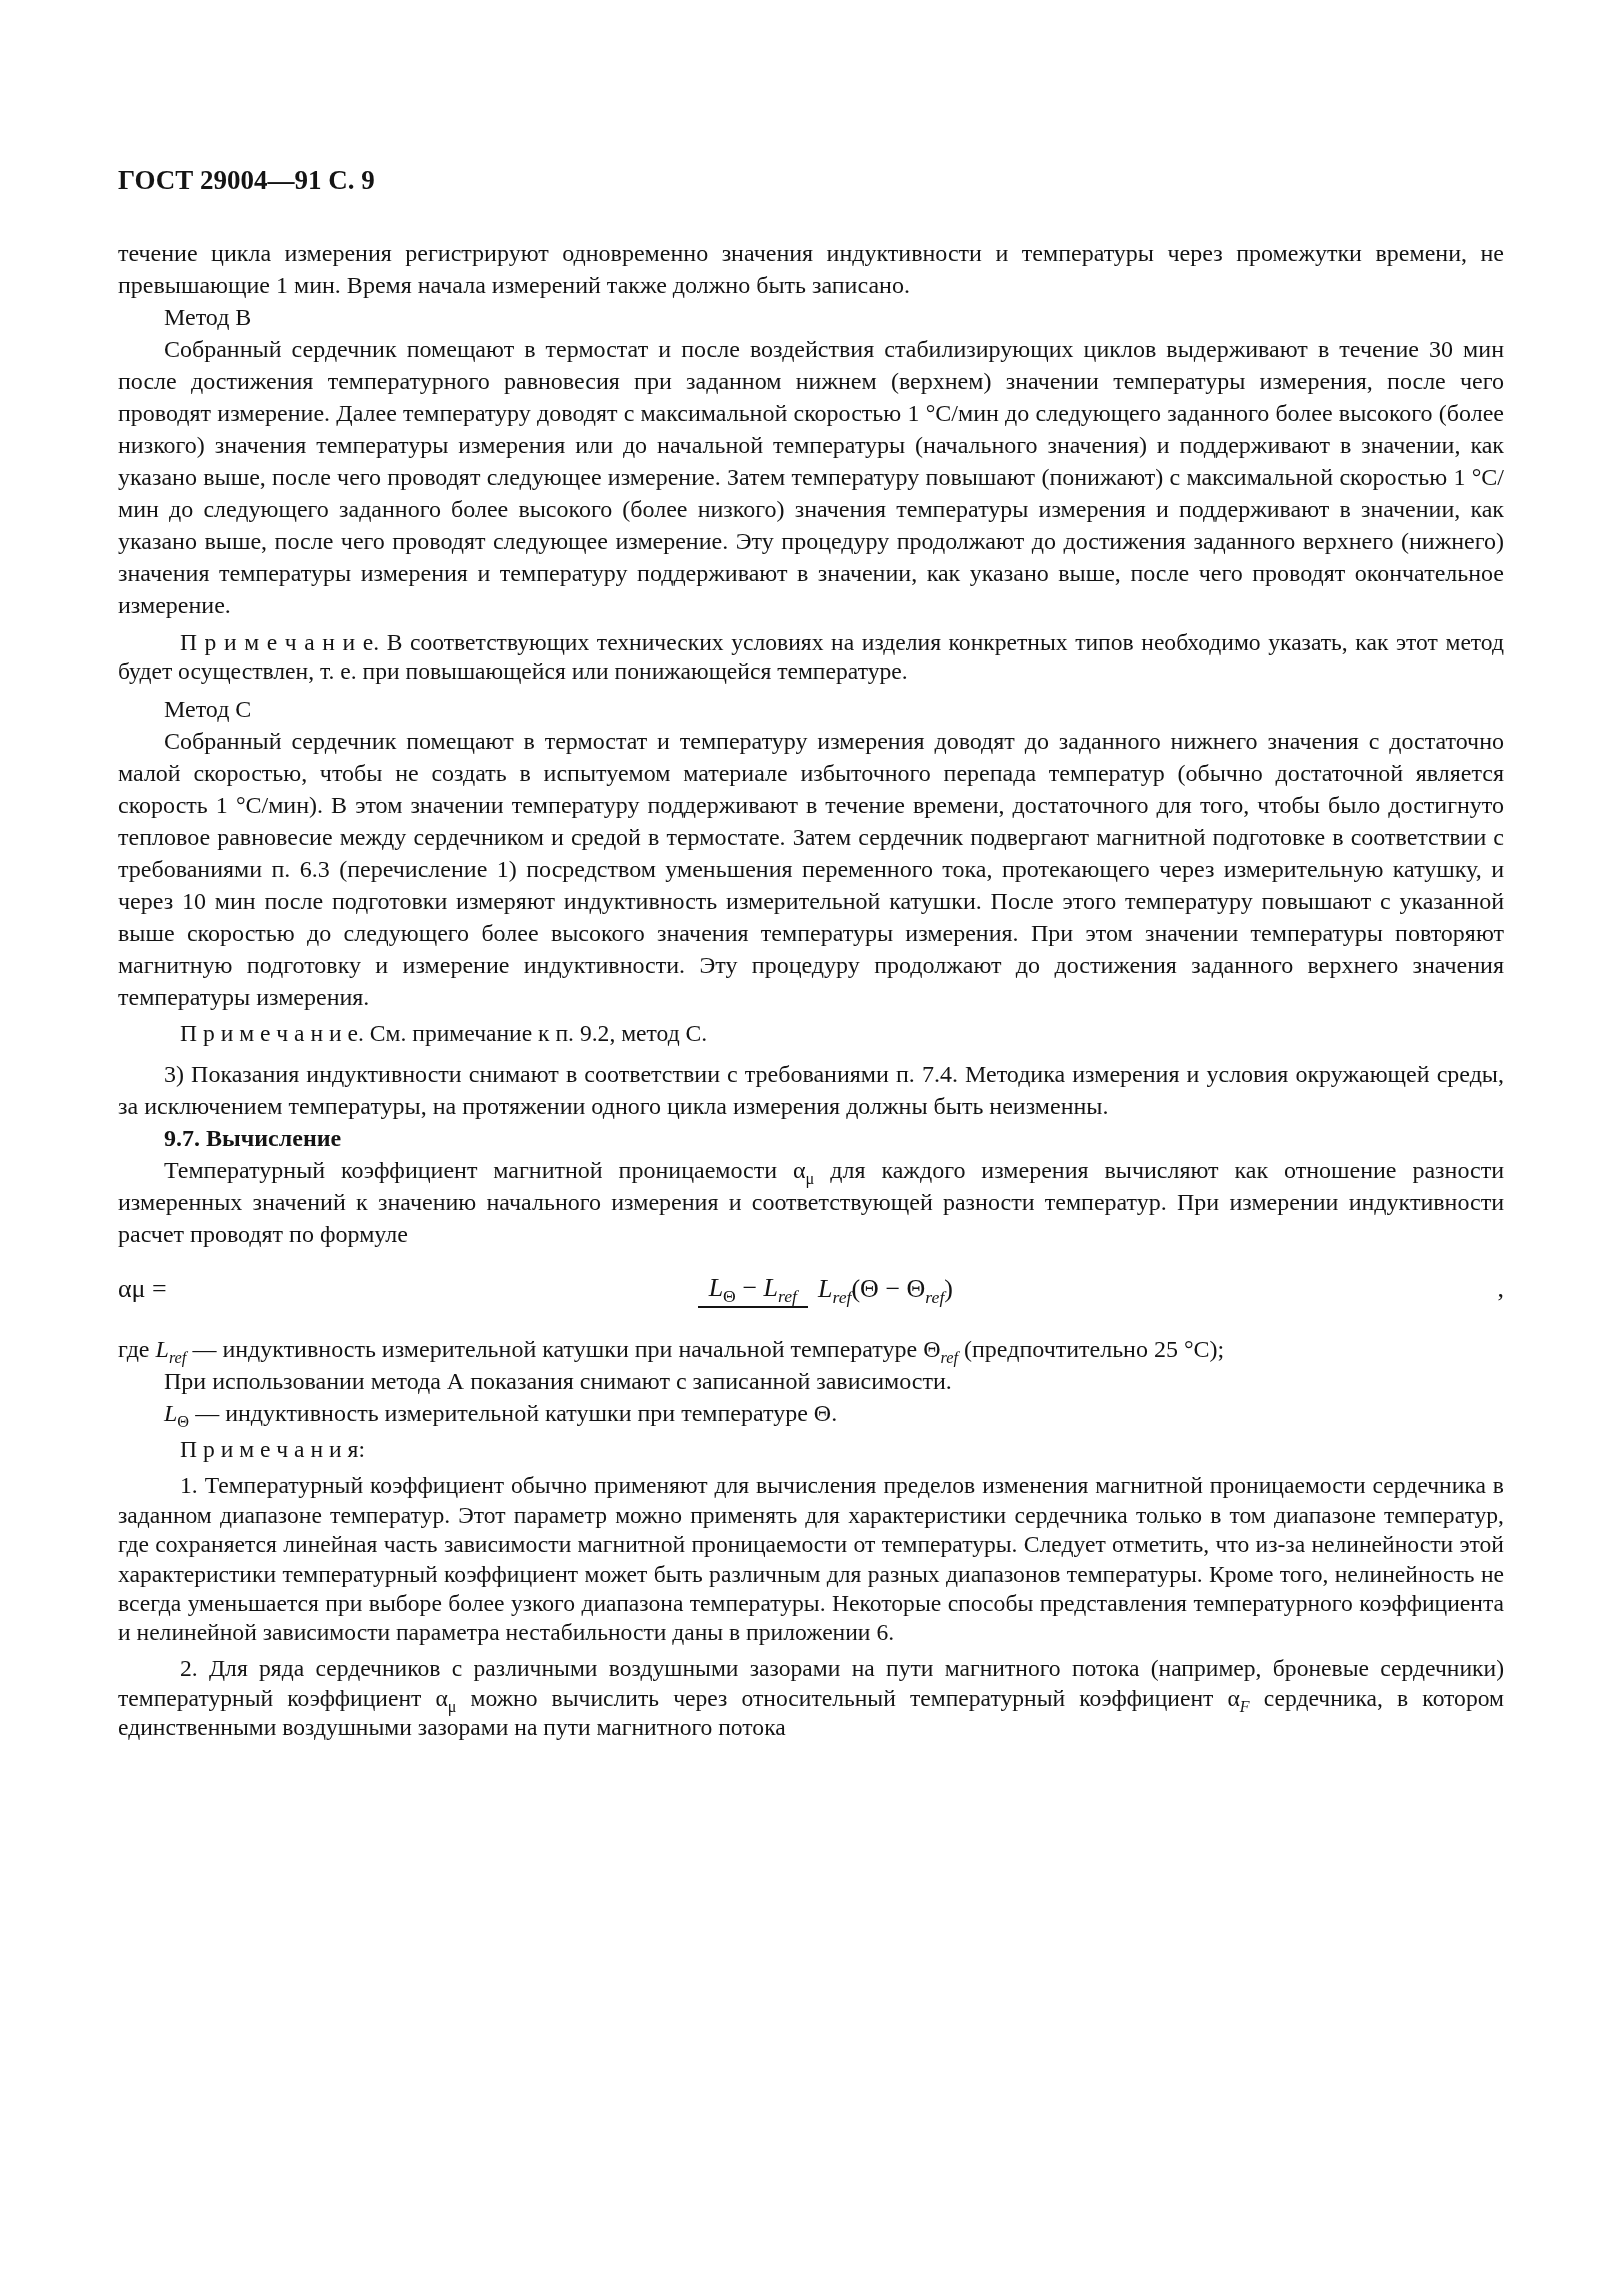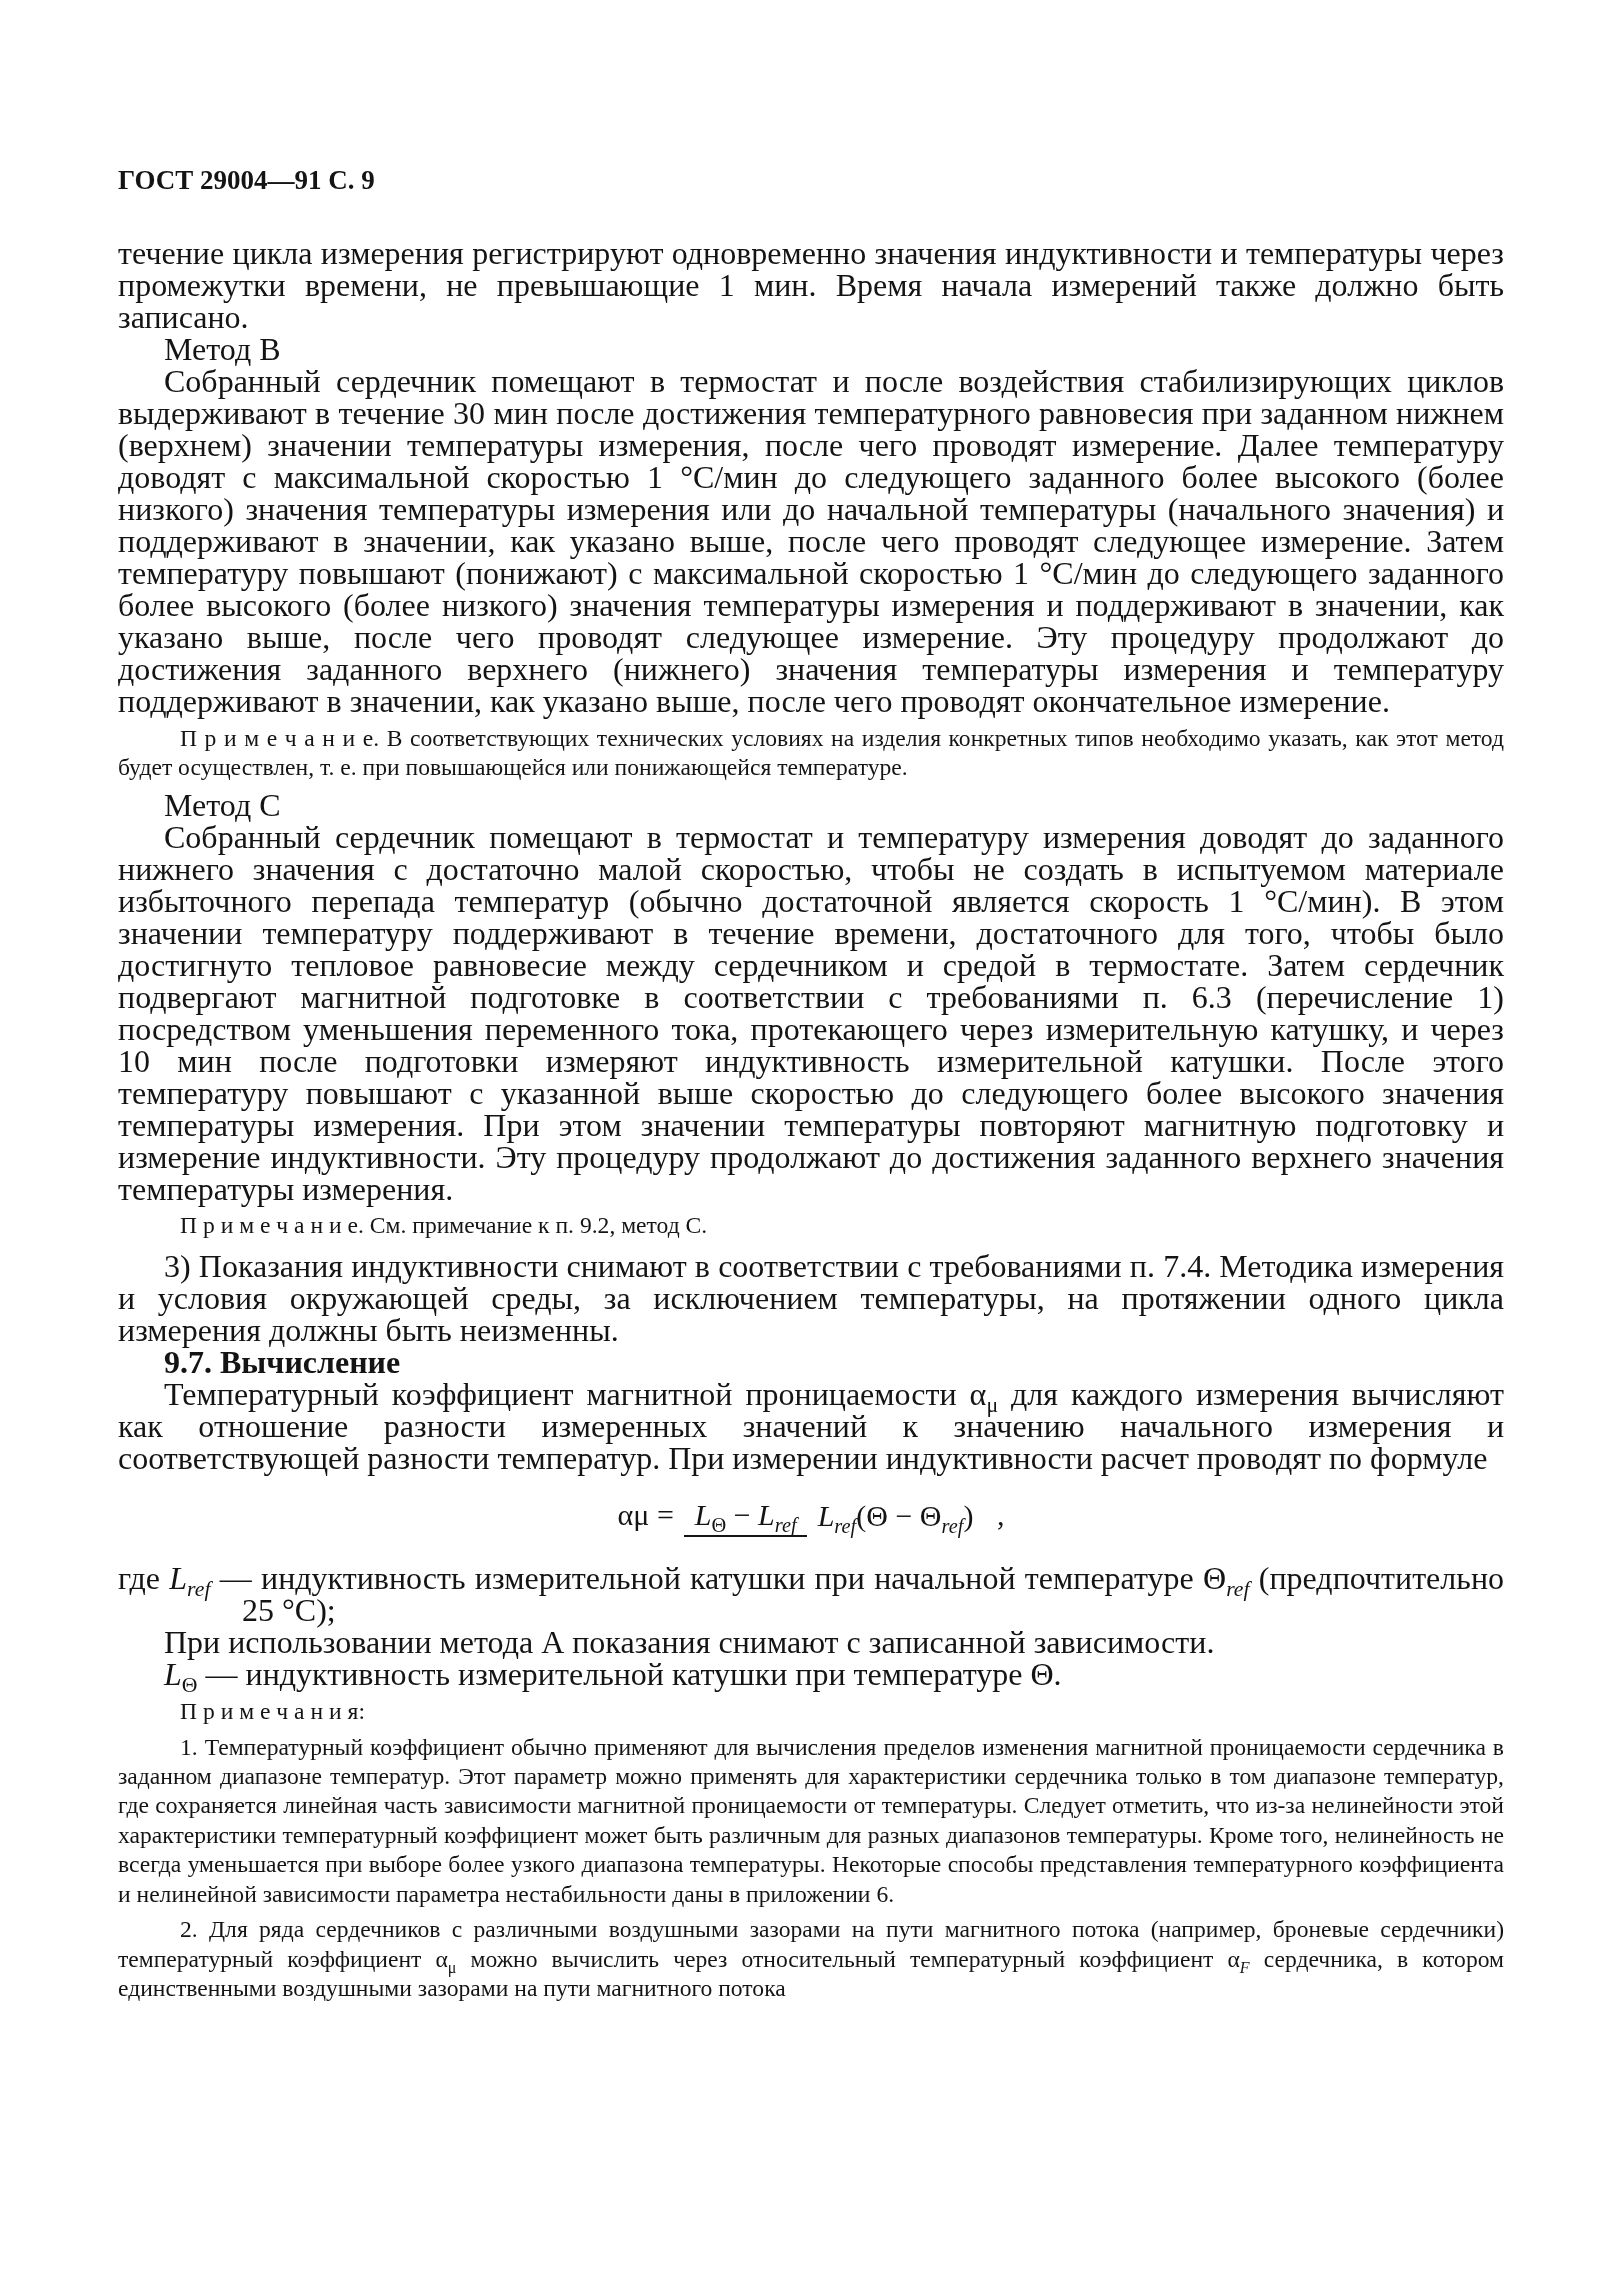--- a/index.html
+++ b/index.html
@@ -17,21 +17,21 @@
   .header {
     text-align: left;
     font-weight: bold;
     font-size: 27px;
     line-height: 30px;
     margin: 0 3.9px 42px 0;
   }
   .content p {
     margin: 0;
     text-align: justify;
-    font-size: 32px;
+    font-size: 24px;
     line-height: 32px;
     text-indent: 46px;
   }
   p.first { text-indent: 0; }
   p.heading { font-weight: bold; }
   p.note {
     font-size: 23.6px;
     line-height: 29.4px;
     text-indent: 62px;
     margin-top: 6.5px;
@@ -39,23 +39,23 @@
   }
   p.mt { margin-top: 9.2px; }
   p.hang {
     padding-left: 124px;
     text-indent: -124px;
   }
   .i { font-style: italic; }
   sub { font-size: 68%; line-height: 0; }
   .formula-row {
     display: flex;
-    justify-content: center;
+    justify-content: space-between;
     align-items: center;
-    font-size: 30px;
+    font-size: 26px;
     margin: 19.6px 0 25px 0;
   }
   .frac {
     display: inline-flex;
     flex-direction: row;
     align-items: center;
     margin: 0 6.5px;
   }
   .frac .num, .frac .den {
     padding: 1.3px 10.5px;

